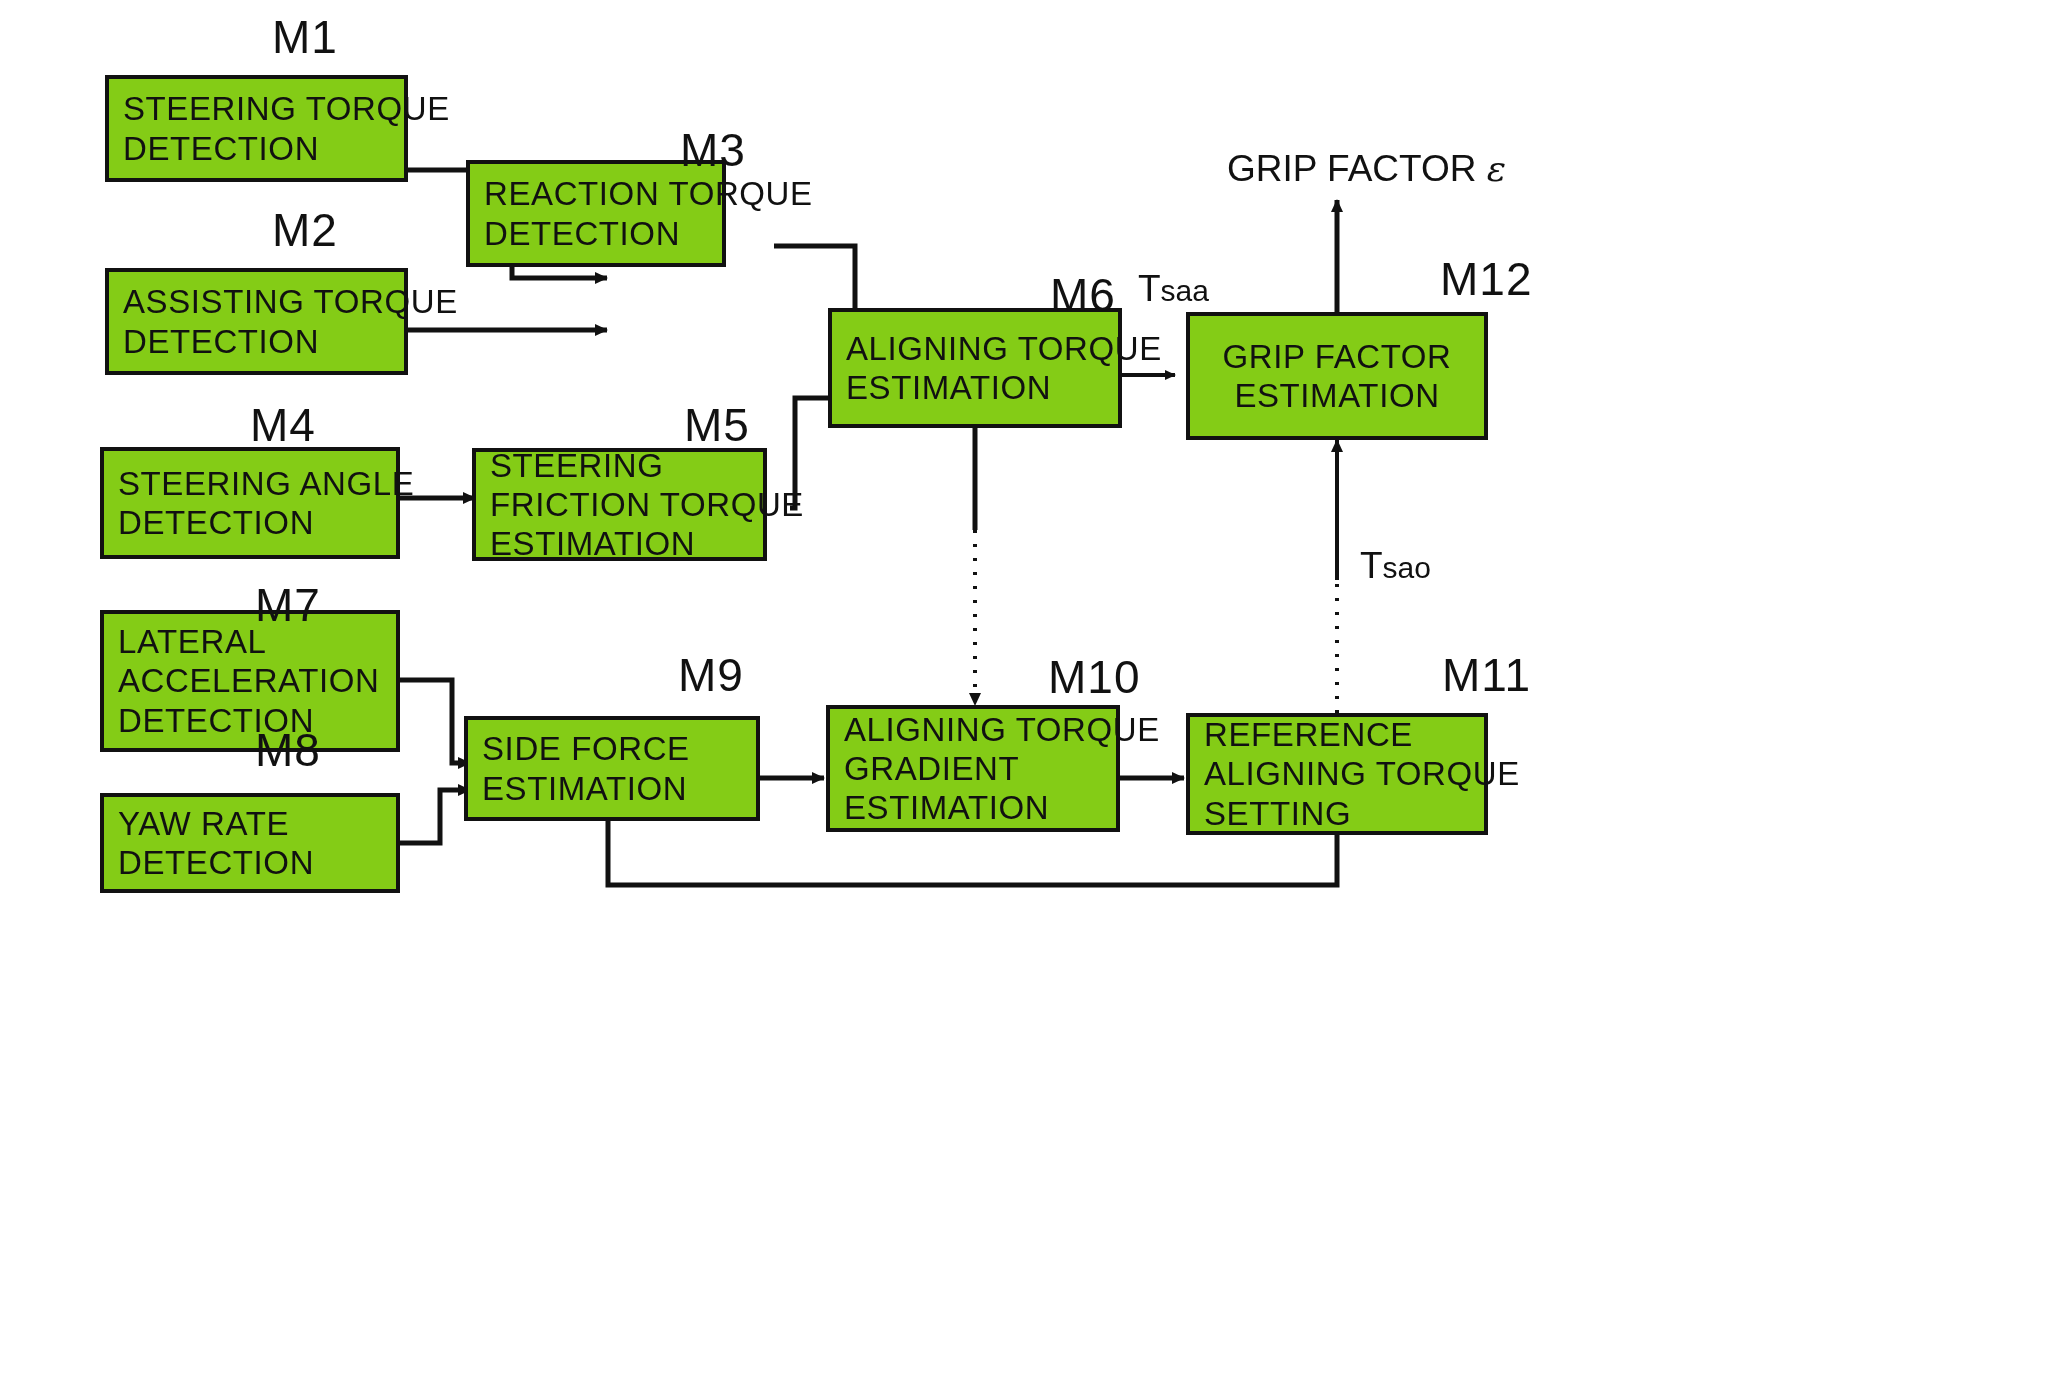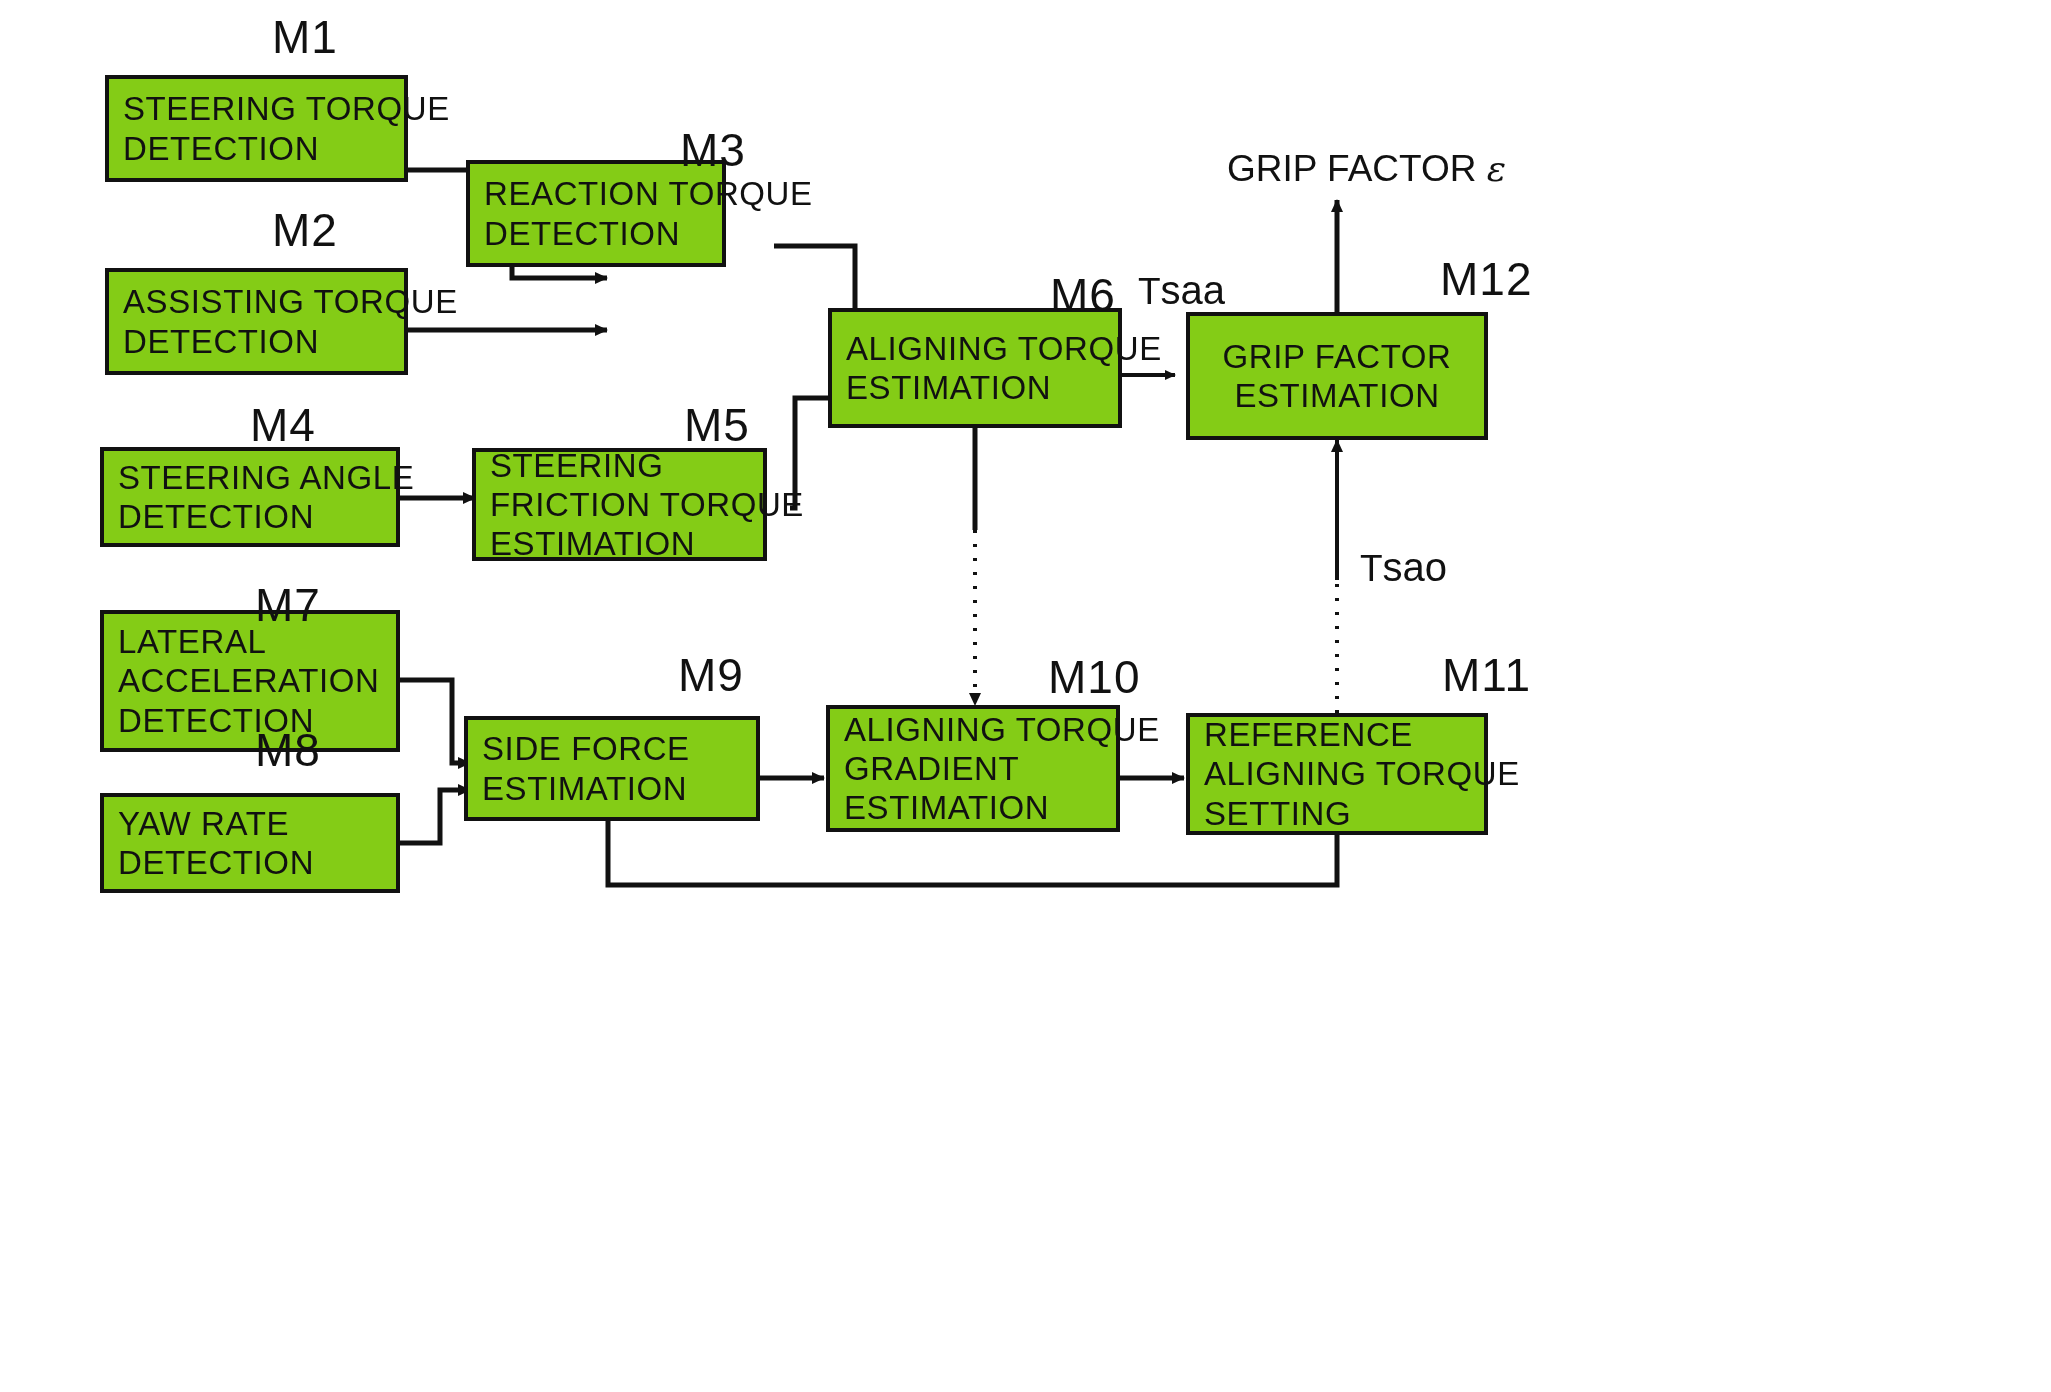--- a/index.html
+++ b/index.html
@@ -55,21 +55,21 @@
     white-space: nowrap;
   }
   .sig {
     position: absolute;
     font-size: 37px;
     color: #111111;
     z-index: 3;
     white-space: nowrap;
   }
   .sig .sub {
-    font-size: 40px;
+    font-size: 30px;
   }
   .outlbl {
     position: absolute;
     font-size: 37px;
     color: #111111;
     z-index: 3;
     white-space: nowrap;
   }
   .outlbl .eps {
     font-family: "DejaVu Serif", serif;
@@ -141,21 +141,21 @@
     <div class="ln">DETECTION</div>
   </div>
   <div class="tag" style="left:272px; top:203px;">M2</div>
 
   <div class="blk" style="left:466px; top:160px; width:260px; height:107px;">
     <div class="ln">REACTION TORQUE</div>
     <div class="ln">DETECTION</div>
   </div>
   <div class="tag" style="left:680px; top:123px;">M3</div>
 
-  <div class="blk" style="left:100px; top:447px; width:300px; height:100px;">
+  <div class="blk" style="left:100px; top:447px; width:300px; height:112px;">
     <div class="ln">STEERING ANGLE</div>
     <div class="ln">DETECTION</div>
   </div>
   <div class="tag" style="left:250px; top:398px;">M4</div>
 
   <div class="blk" style="left:472px; top:448px; width:295px; height:113px;">
     <div class="ln">STEERING</div>
     <div class="ln">FRICTION TORQUE</div>
     <div class="ln">ESTIMATION</div>
   </div>

